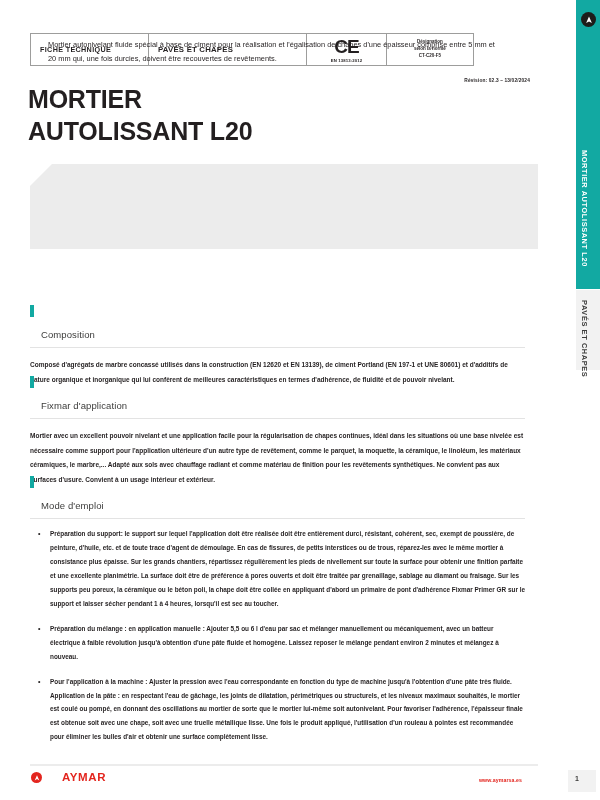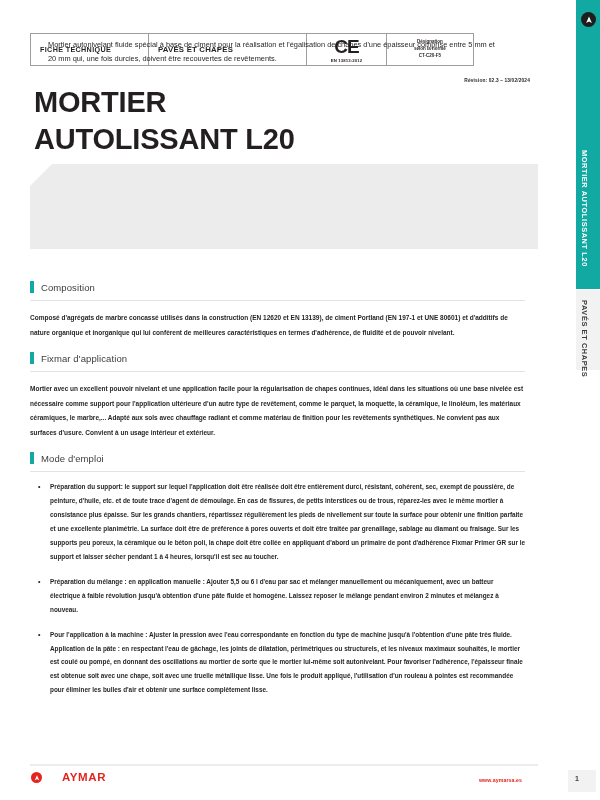--- a/index.html
+++ b/index.html
@@ -89,23 +89,23 @@
     font-size:4.5px; font-weight:bold; line-height:1.5; display:block;
   }
 
   #revision-line {
     position:absolute; right:38px; top:78px;
     font-size:4.8px; font-weight:bold; letter-spacing:0.15px;
   }
 
   
   #doc-title {
-    position:absolute; left:34px; top:84px;
+    position:absolute; left:28px; top:84px;
     width:430px;
-    font-size:29px; font-weight:bold;
+    font-size:25px; font-weight:bold;
     line-height:1.26;
     letter-spacing:-0.2px;
   }
   #doc-title .tl { display:block; }
 
   
   #desc-band {
     position:absolute; left:30px; top:164px;
     width:508px; height:85px;
     background:#ececec;
@@ -115,21 +115,21 @@
     position:absolute; left:48px; top:38px;
     width:455px;
     font-size:7.4px; line-height:1.95;
     color:#231f20;
   }
 
   
   .section { position:absolute; left:30px; width:495px; }
   .sec-head { display:flex; align-items:center; gap:7px; }
   .sec-bar { width:4px; height:12px; background:#12a9a2; display:block; }
-  .sec-title { font-size:9.5px; color:#3c3c3b; letter-spacing:0.1px; }
+  .sec-title { font-size:9.5px; color:#3c3c3b; letter-spacing:0.1px;margin-top:48px; }
   .sec-rule {
     width:100%; height:1px; background:#e3e3e3;
     margin-top:7px;
   }
   .sec-body {
     margin-top:10px;
     font-size:6.5px;
     line-height:2.25;
     font-weight:bold;
     color:#231f20;

